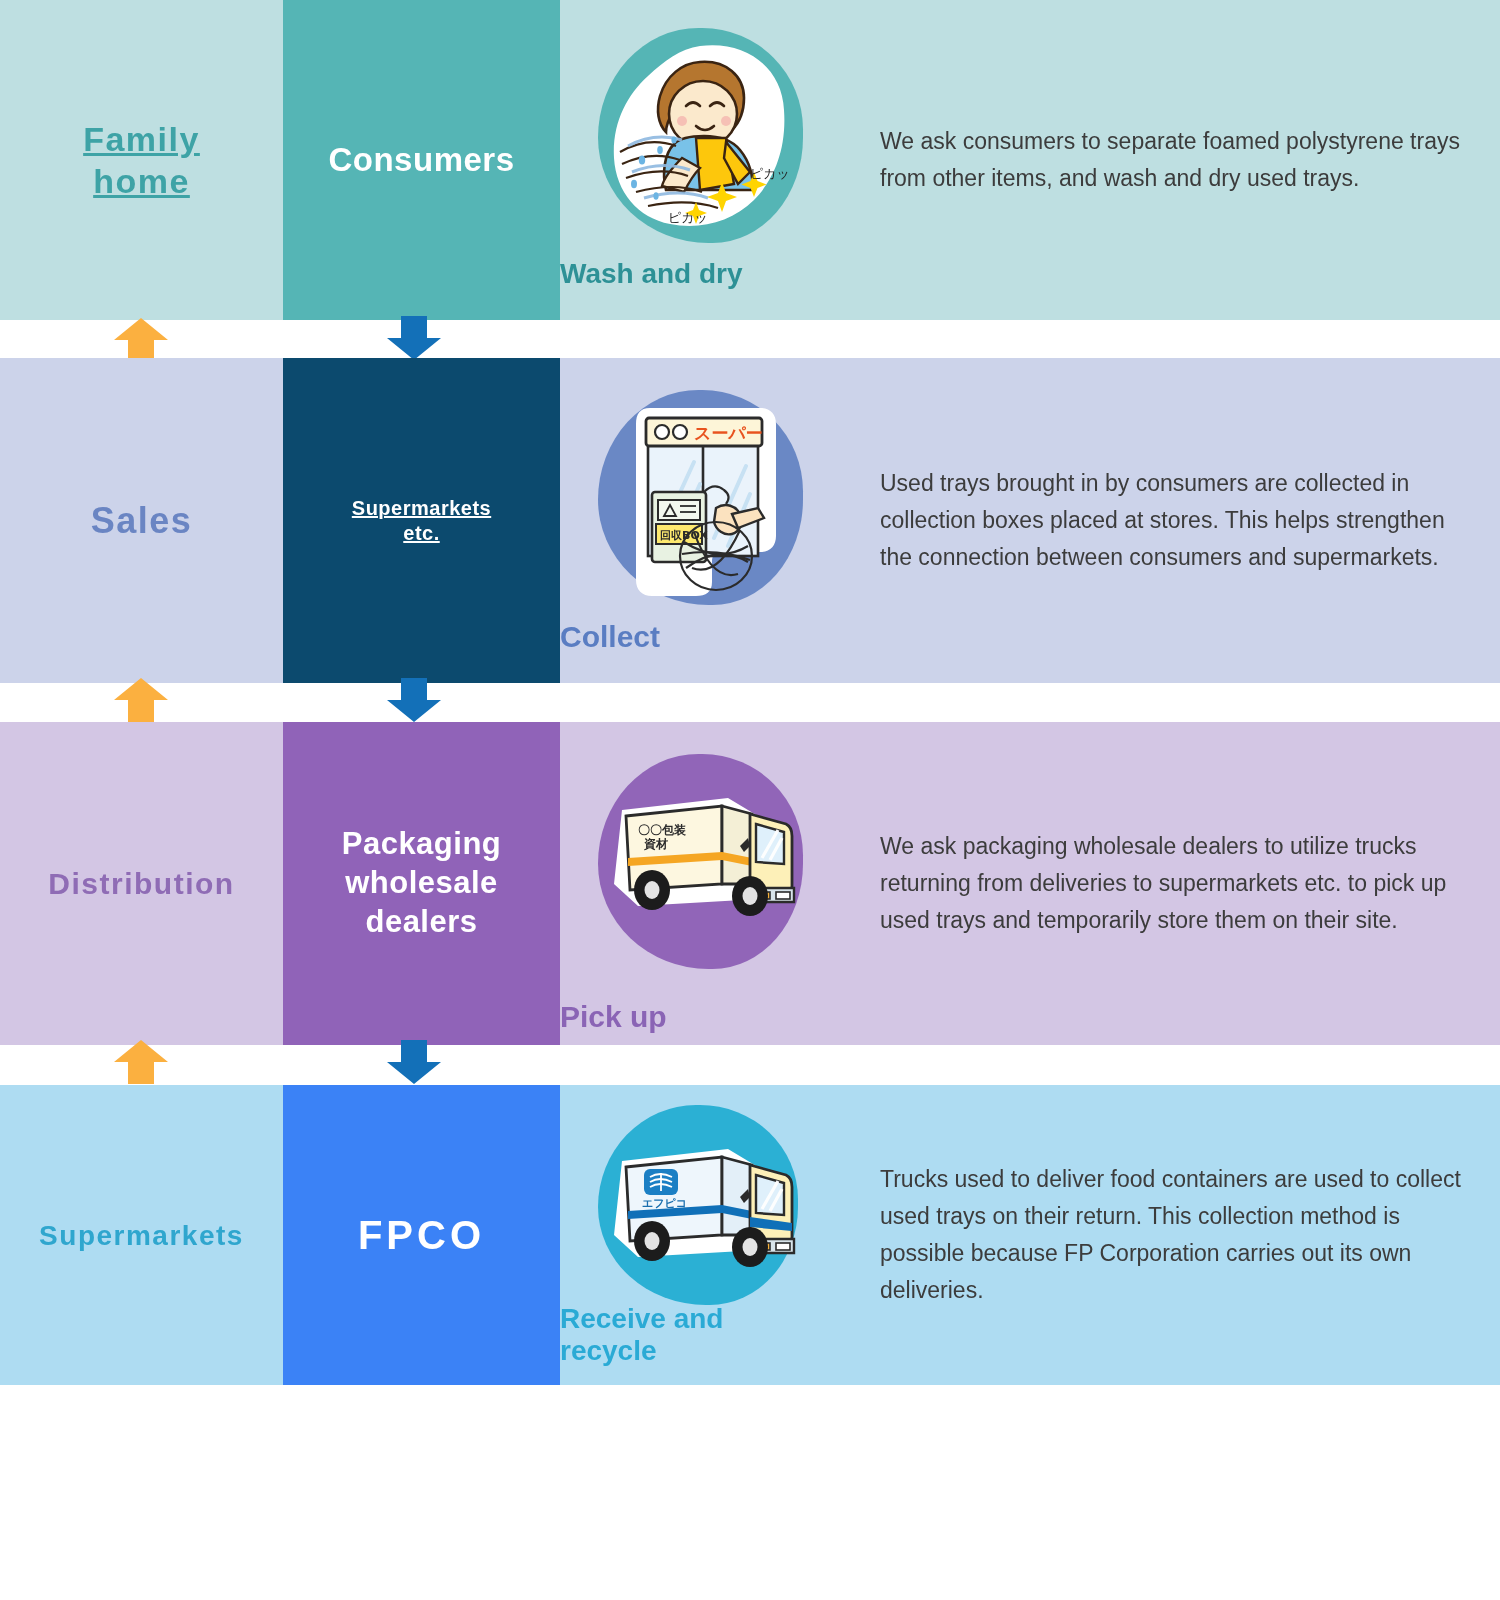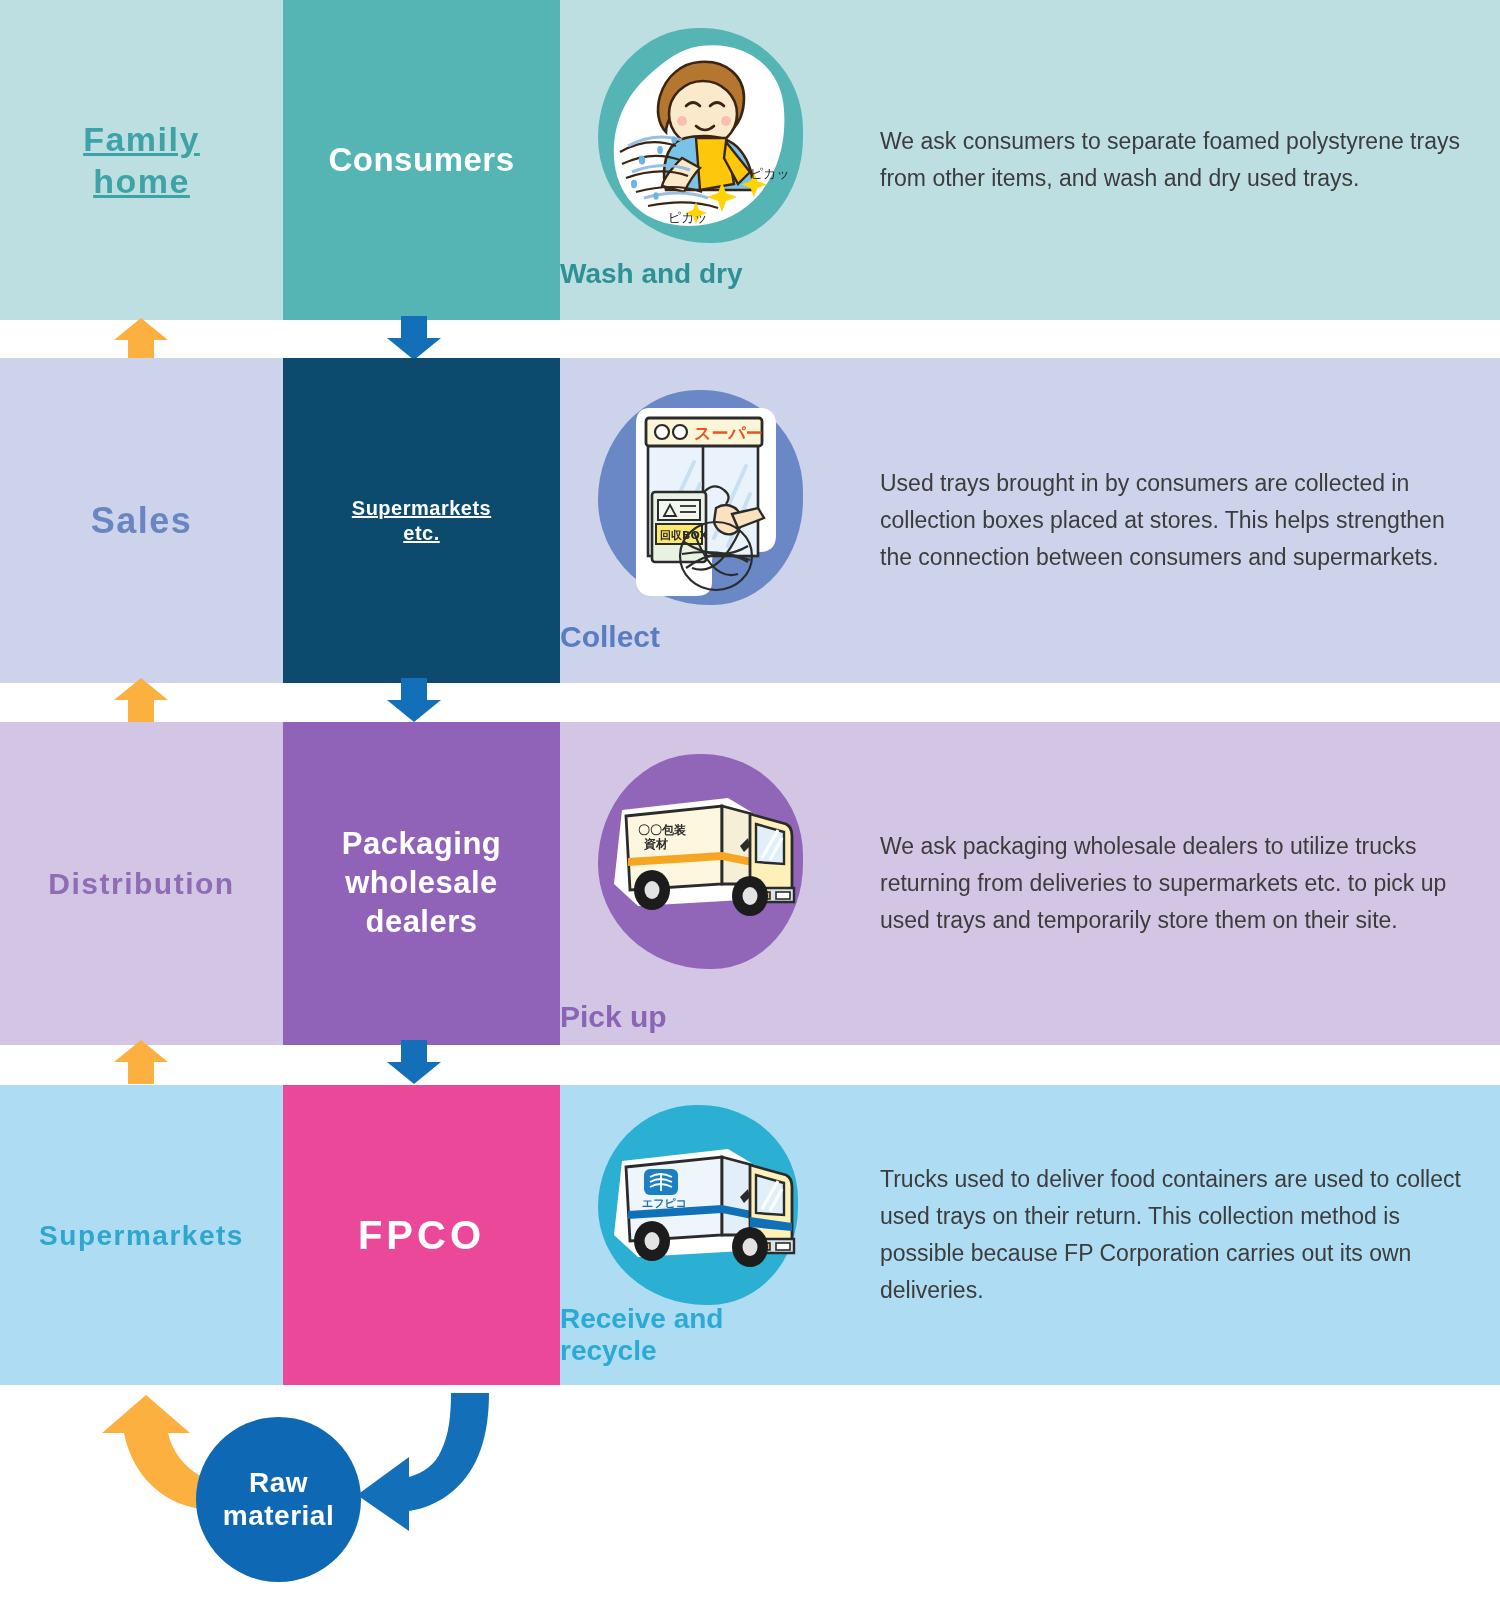--- a/index.html
+++ b/index.html
@@ -97,21 +97,21 @@
   #row2 .art-caption { top: 262px; color: #5a7dc2; font-size: 30px; }
 
   #row3 .band-light  { background: #d3c6e4; }
   #row3 .stage-col   { color: #8f6cb5; font-size: 30px; }
   #row3 .actor-col   { background: #9063b8; font-size: 31px; }
   #row3 .art-blob    { background: #9165b8; top: 32px; }
   #row3 .art-caption { top: 278px; color: #8a64b5; font-size: 30px; }
 
   #row4 .band-light  { background: #aedcf2; height: 300px; }
   #row4 .stage-col   { color: #2fa6ce; font-size: 28px; }
-  #row4 .actor-col   { background: #ec4899; font-size: 40px; letter-spacing: 4px; }
+  #row4 .actor-col   { background: #3b82f6; font-size: 40px; letter-spacing: 4px; }
   #row4 .art-blob    { background: #2bb0d4; top: 20px; width: 200px; height: 200px; }
   #row4 .art-caption { top: 218px; color: #2aaad5; font-size: 28px; }
 
   
   .gap-arrow { position: absolute; }
   .gap-arrow svg { display: block; }
 
   
   #cycle {
     position: absolute;
@@ -422,31 +422,14 @@
         <span style="white-space:pre-line">Receive and
 recycle</span>
       </div>
     </div>
 
     <div class="desc-col">
       <p>Trucks used to deliver food containers are used to collect used trays on their return. This collection method is possible because FP Corporation carries out its own deliveries.</p>
     </div>
   </div>
 
-  <div id="cycle">
-
-    <svg class="cycle-arrow" style="left:90px;top:8px;" width="150" height="140" viewBox="0 0 150 140">
-      <path d="M148 118 L148 92 C148 92 126 92 112 84 C94 74 82 58 78 40
-               L100 40 L56 2 L12 40 L34 40 C40 70 56 92 80 106 C100 117 124 118 148 118 Z" fill="#fbb040"></path>
-    </svg>
-
-    <svg class="cycle-arrow" style="left:355px;top:6px;" width="150" height="140" viewBox="0 0 150 140">
-      <path d="M96 2 L134 2 C134 44 124 78 98 100 C84 112 68 118 54 120
-               L54 140 L2 104 L54 66 L54 86 C68 82 80 74 86 60 C94 44 96 24 96 2 Z" fill="#1370b8"></path>
-    </svg>
-
-    <div id="raw-circle">
-      <span style="white-space:pre-line">Raw
-material</span>
-    </div>
-  </div>
 
 </div>
 
 </body></html>

